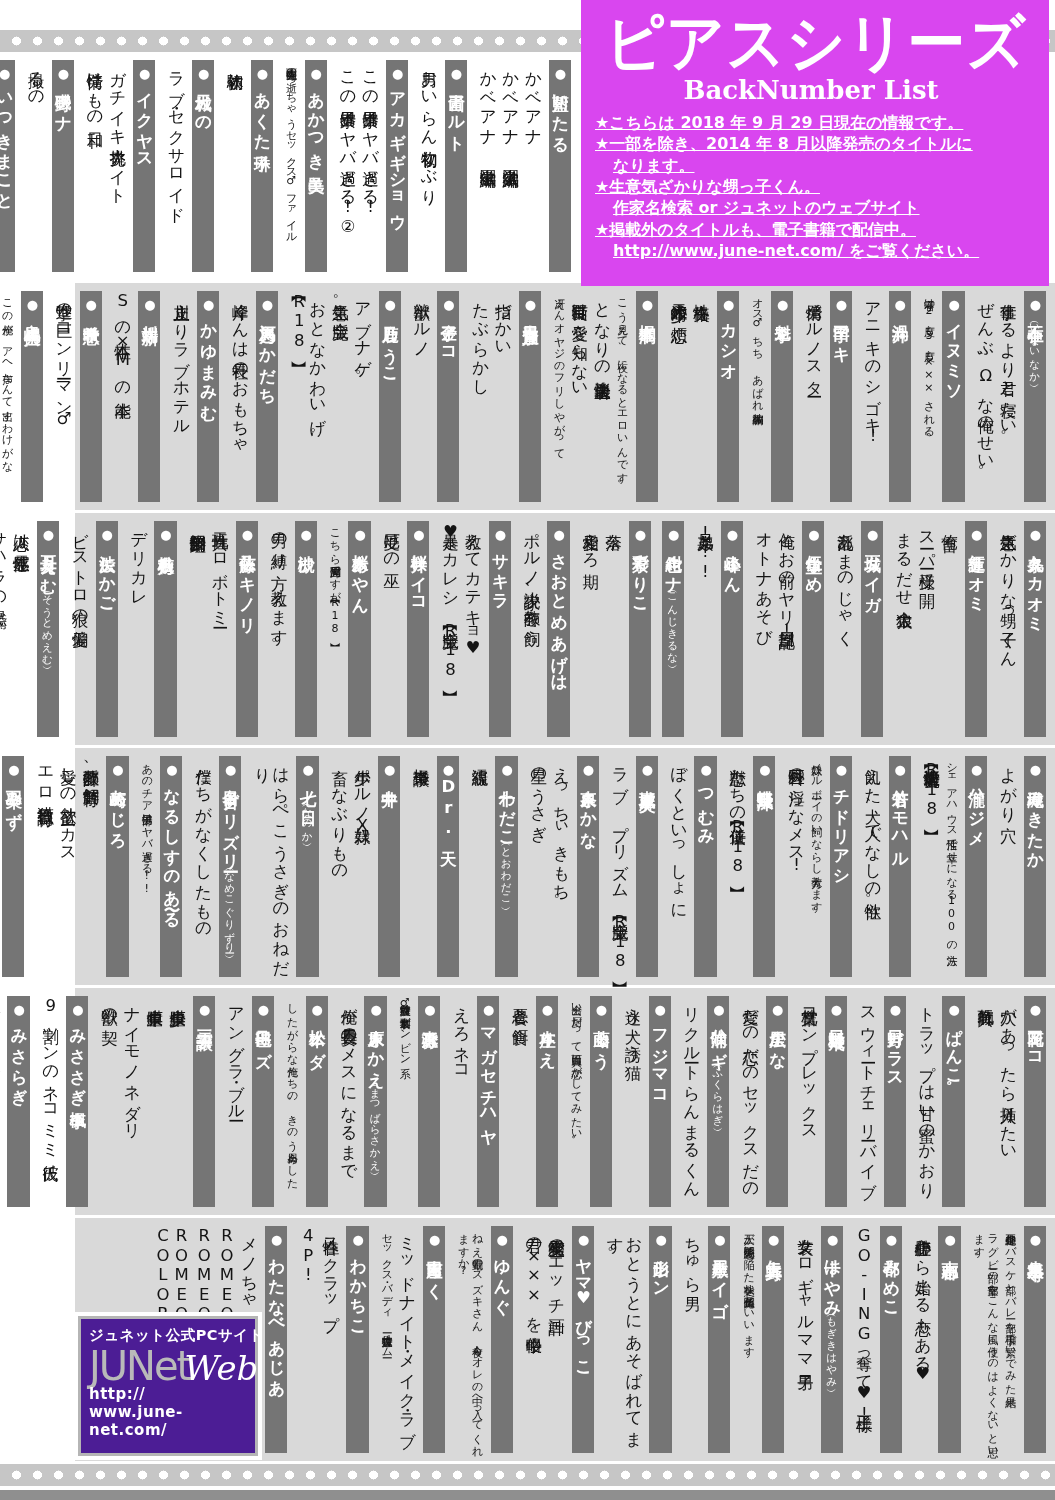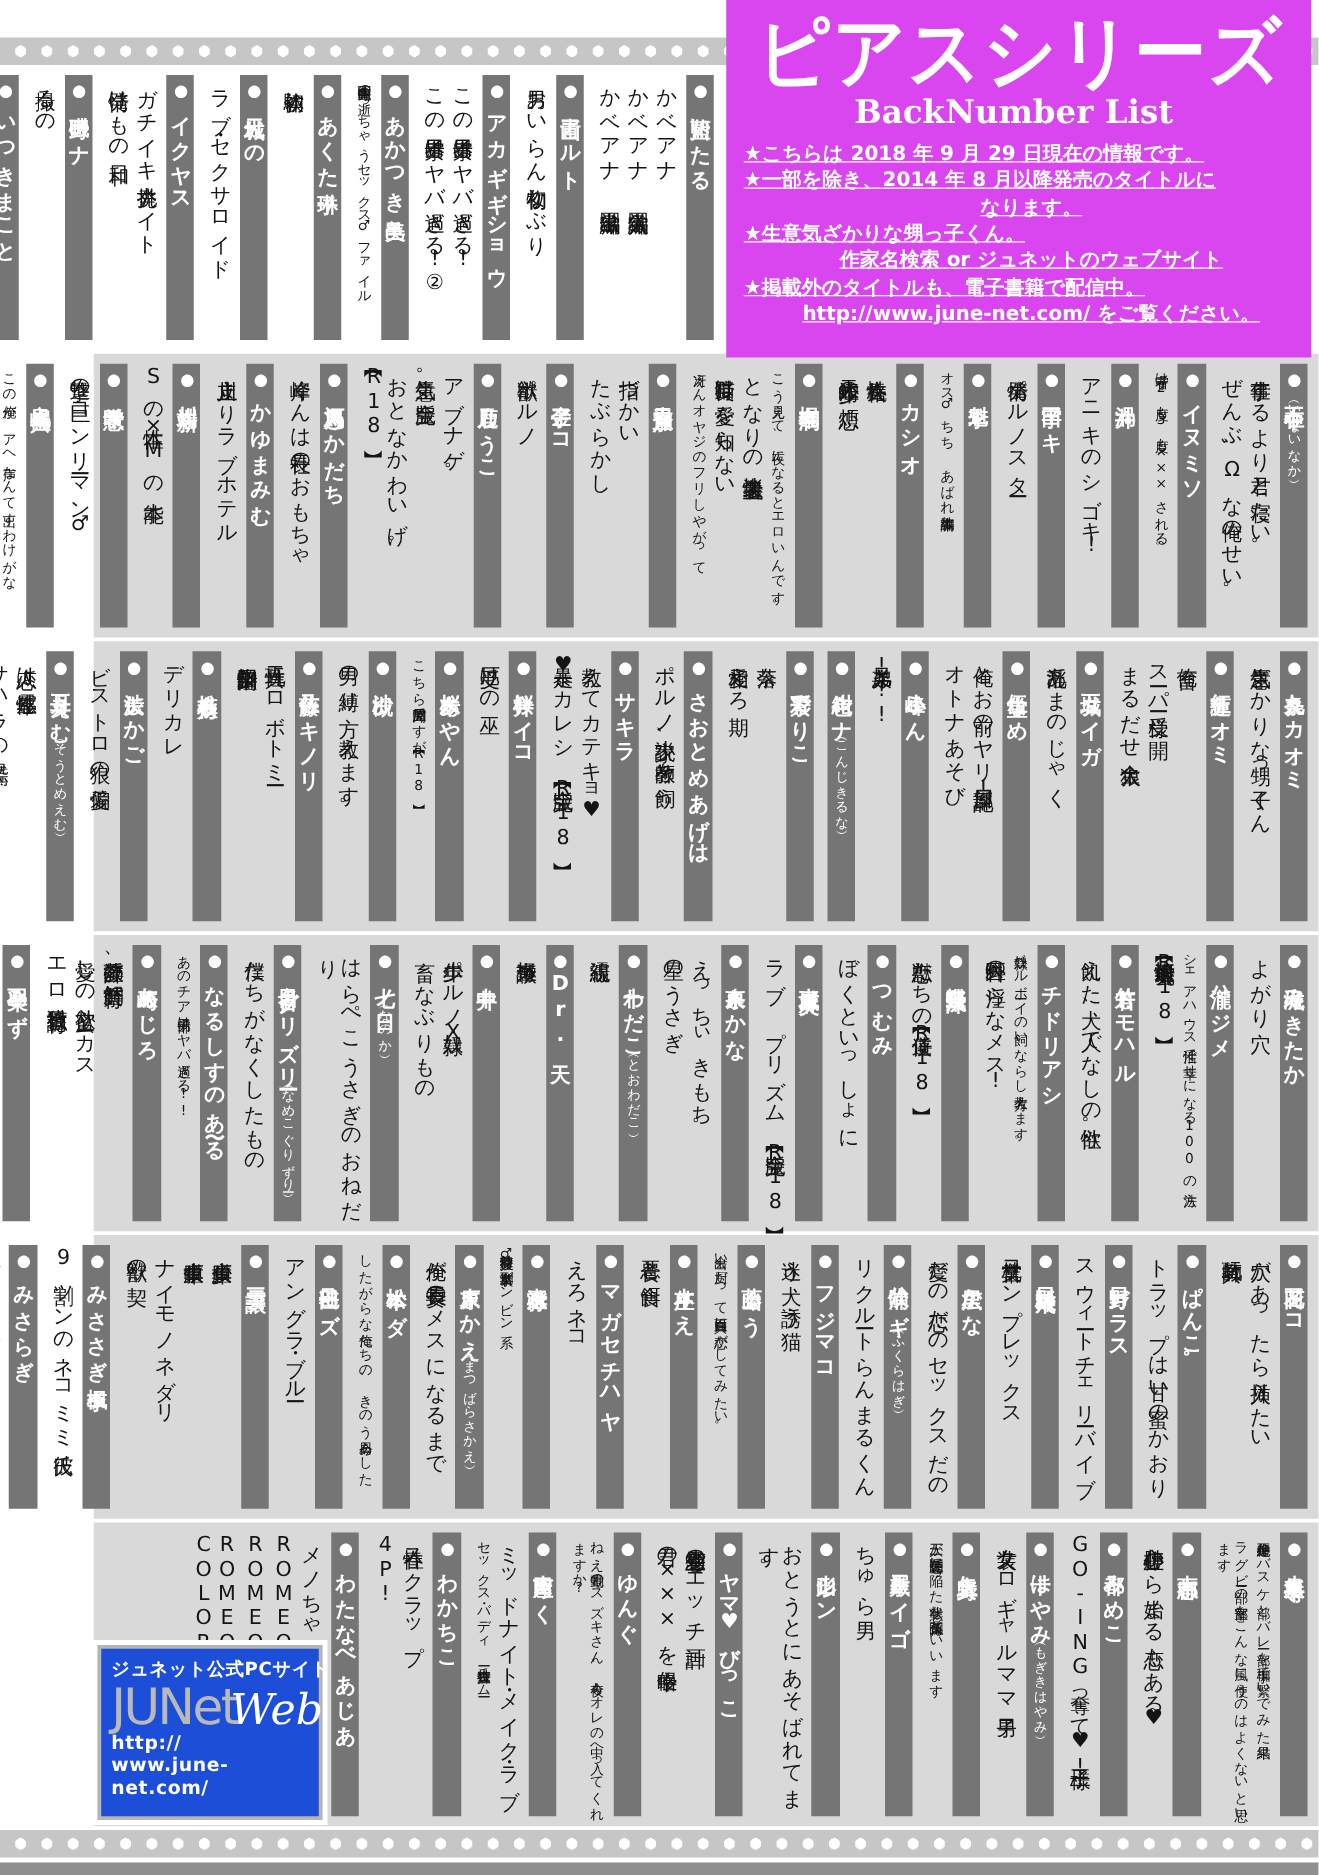--- a/index.html
+++ b/index.html
@@ -13,40 +13,40 @@
   .bottom-bar{height:10px;width:1055px;background:#8f8f8f;}
 
   
   .hdr{position:absolute;top:0;right:6px;width:468px;height:286px;background:#d946ef;color:#fff;
        box-sizing:border-box;padding:12px 12px 8px 14px;z-index:6;}
   .hdr-title{font-size:58px;font-weight:900;letter-spacing:1px;text-align:center;line-height:1.05;
              transform:scaleY(1.08);white-space:nowrap;}
   .hdr-sub{font-family:"DejaVu Serif","Liberation Serif",serif;font-size:26px;font-weight:bold;
            text-align:center;padding-right:10px;line-height:1.05;margin-top:4px;}
   .hdr-notes{margin-top:8px;font-size:16px;font-weight:bold;line-height:1.33;letter-spacing:0;text-decoration:underline;}
-  .hdr-note.ind{padding-left:18px;text-align:center;}
+  .hdr-note.ind{padding-left:18px;}
 
   
   .rows{margin-left:75px;}
   .row{writing-mode:vertical-rl;text-orientation:upright;box-sizing:border-box;
        width:980px;height:227px;background:#d9d9d9;margin-bottom:3px;padding:8px 9px;}
   .row.first{background:transparent;width:505px;height:228px;}
   .row.r3{height:232px;}
   .row.r4{height:237px;}
   .row.last{height:243px;position:relative;}
   .entry{margin-left:11px;height:100%;}
   .author{background:#757575;color:#ffffff;font-size:16.5px;font-weight:bold;letter-spacing:1.5px;
           box-sizing:border-box;height:100%;padding:6px 2px;margin-left:7px;line-height:1.1;}
   .author .bullet{font-size:13px;letter-spacing:0;}
   .author .rd{font-size:10.5px;letter-spacing:0;font-weight:normal;}
   .title{font-size:16.5px;color:#141414;line-height:1.13;margin-left:4px;letter-spacing:0.5px;}
   .title.small{font-size:11px;letter-spacing:0;line-height:1.25;}
 
   
-  .logo{position:absolute;left:78px;top:1316px;width:180px;height:140px;background:#1d4ed8;color:#fff;
+  .logo{position:absolute;left:78px;top:1316px;width:180px;height:140px;background:#4c1d95;color:#fff;
         box-sizing:border-box;border:3px solid #b5b5b5;outline:4px solid #ffffff;
         padding:7px 8px 5px;z-index:6;}
   .logo-top{font-size:14.5px;font-weight:bold;letter-spacing:0.5px;white-space:nowrap;}
   .logo-brand-line{line-height:0.95;margin-top:2px;}
   .logo-brand{font-size:40px;font-weight:400;color:#b9b9b9;letter-spacing:-2px;}
   .logo-web{font-family:"DejaVu Serif","Liberation Serif",serif;font-style:italic;font-size:34px;
             color:#fff;margin-left:-6px;}
   .logo-url{font-size:15px;font-weight:bold;line-height:1.2;letter-spacing:0.5px;}
 </style>
 </head>

